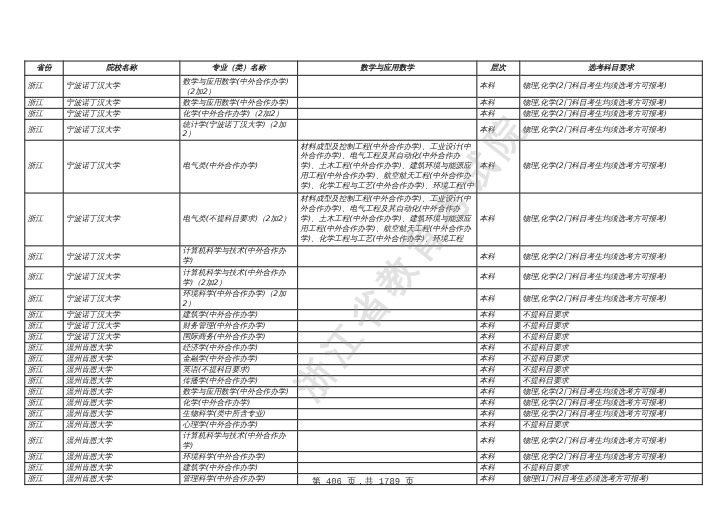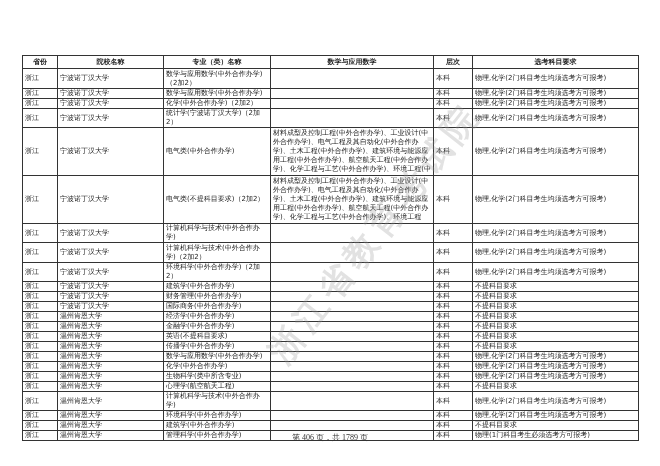--- a/index.html
+++ b/index.html
@@ -1,32 +1,32 @@
 <!DOCTYPE html>
 <html><head>
 <meta charset="utf-8">
 <style>
   html, body { margin: 0; padding: 0; background: #ffffff; }
   body { width: 660px; height: 466px; position: relative; overflow: hidden;
          font-family: "DejaVu Sans", sans-serif; color: #222; }
   .page { position: absolute; left: 0; top: 0; width: 660px; height: 466px; }
   table.grid { position: absolute; left: 22px; top: 55px; border-collapse: collapse;
-               table-layout: fixed; width: 616px; font-size: 7px; line-height: 9px; }
+               table-layout: fixed; width: 616px; font-size: 7px; line-height: 9px; font-style: italic; }
   table.grid th, table.grid td { border: 1px solid #333; padding: 0 2px; vertical-align: middle;
                overflow: hidden; white-space: normal; word-break: break-all; }
   table.grid th { font-weight: bold; text-align: center; height: 12px; font-size: 7px; }
   td.c-prov, td.c-level { text-align: left; }
   td.c-school, td.c-major, td.c-incl, td.c-req { text-align: left; }
   tr.r1 td { height: 9px; }
   tr.r2 td { height: 19px; }
   tr.r5 td { height: 47px; }
   tr.r6 td { height: 47px; }
   .incl-text { max-height: 45px; overflow: hidden; display: block; }
   .footer { position: absolute; top: 432px; left: 0; width: 660px; text-align: center;
-            font-family: Liberation Serif, serif; font-size: 8px; color: #333; }
+            font-family: Liberation Mono, monospace; font-size: 8px; color: #333; }
   .watermark { position: absolute; left: 215px; top: 210px; transform: rotate(-52deg);
                font-size: 34px; color: rgba(150,150,150,0.28); letter-spacing: 6px;
                white-space: nowrap; pointer-events: none; font-weight: bold;
                font-family: "DejaVu Sans", sans-serif; }
 </style>
 </head>
 <body>
 
 <div class="page">
 
@@ -202,21 +202,21 @@
         <td class="c-prov">浙江</td>
         <td class="c-school">温州肯恩大学</td>
         <td class="c-major">生物科学(类中所含专业)</td>
         <td class="c-incl"></td>
         <td class="c-level">本科</td>
         <td class="c-req">物理,化学(2门科目考生均须选考方可报考)</td>
       </tr>
       <tr class="r1">
         <td class="c-prov">浙江</td>
         <td class="c-school">温州肯恩大学</td>
-        <td class="c-major">心理学(航空航天工程)</td>
+        <td class="c-major">心理学(中外合作办学)</td>
         <td class="c-incl"></td>
         <td class="c-level">本科</td>
         <td class="c-req">不提科目要求</td>
       </tr>
       <tr class="r1">
         <td class="c-prov">浙江</td>
         <td class="c-school">温州肯恩大学</td>
         <td class="c-major">计算机科学与技术(中外合作办学)</td>
         <td class="c-incl"></td>
         <td class="c-level">本科</td>

